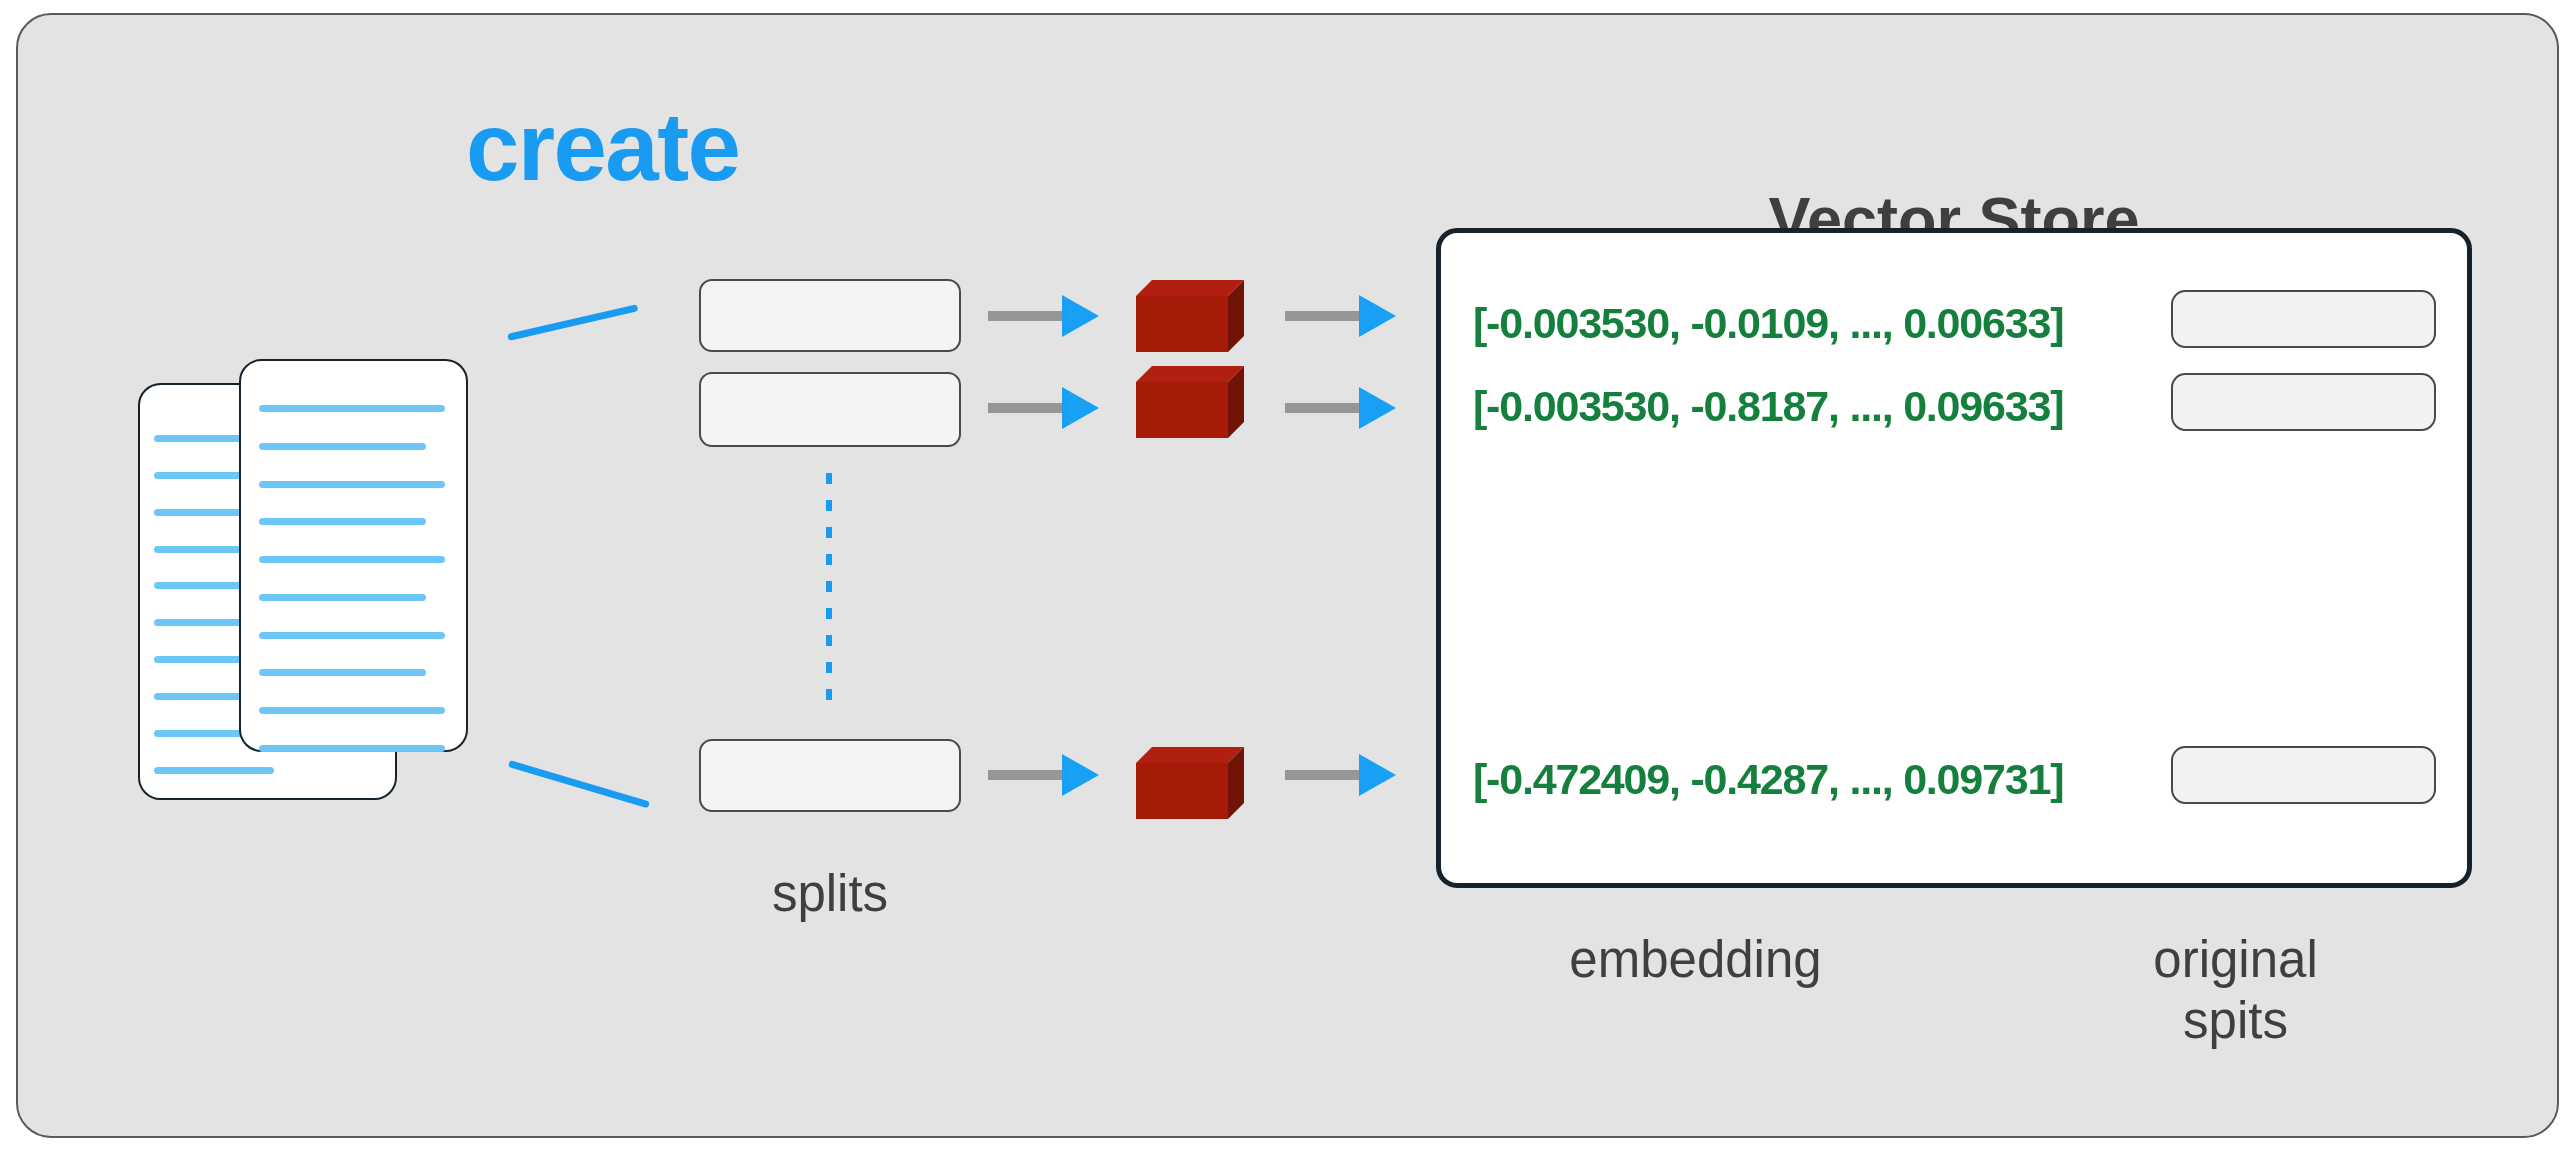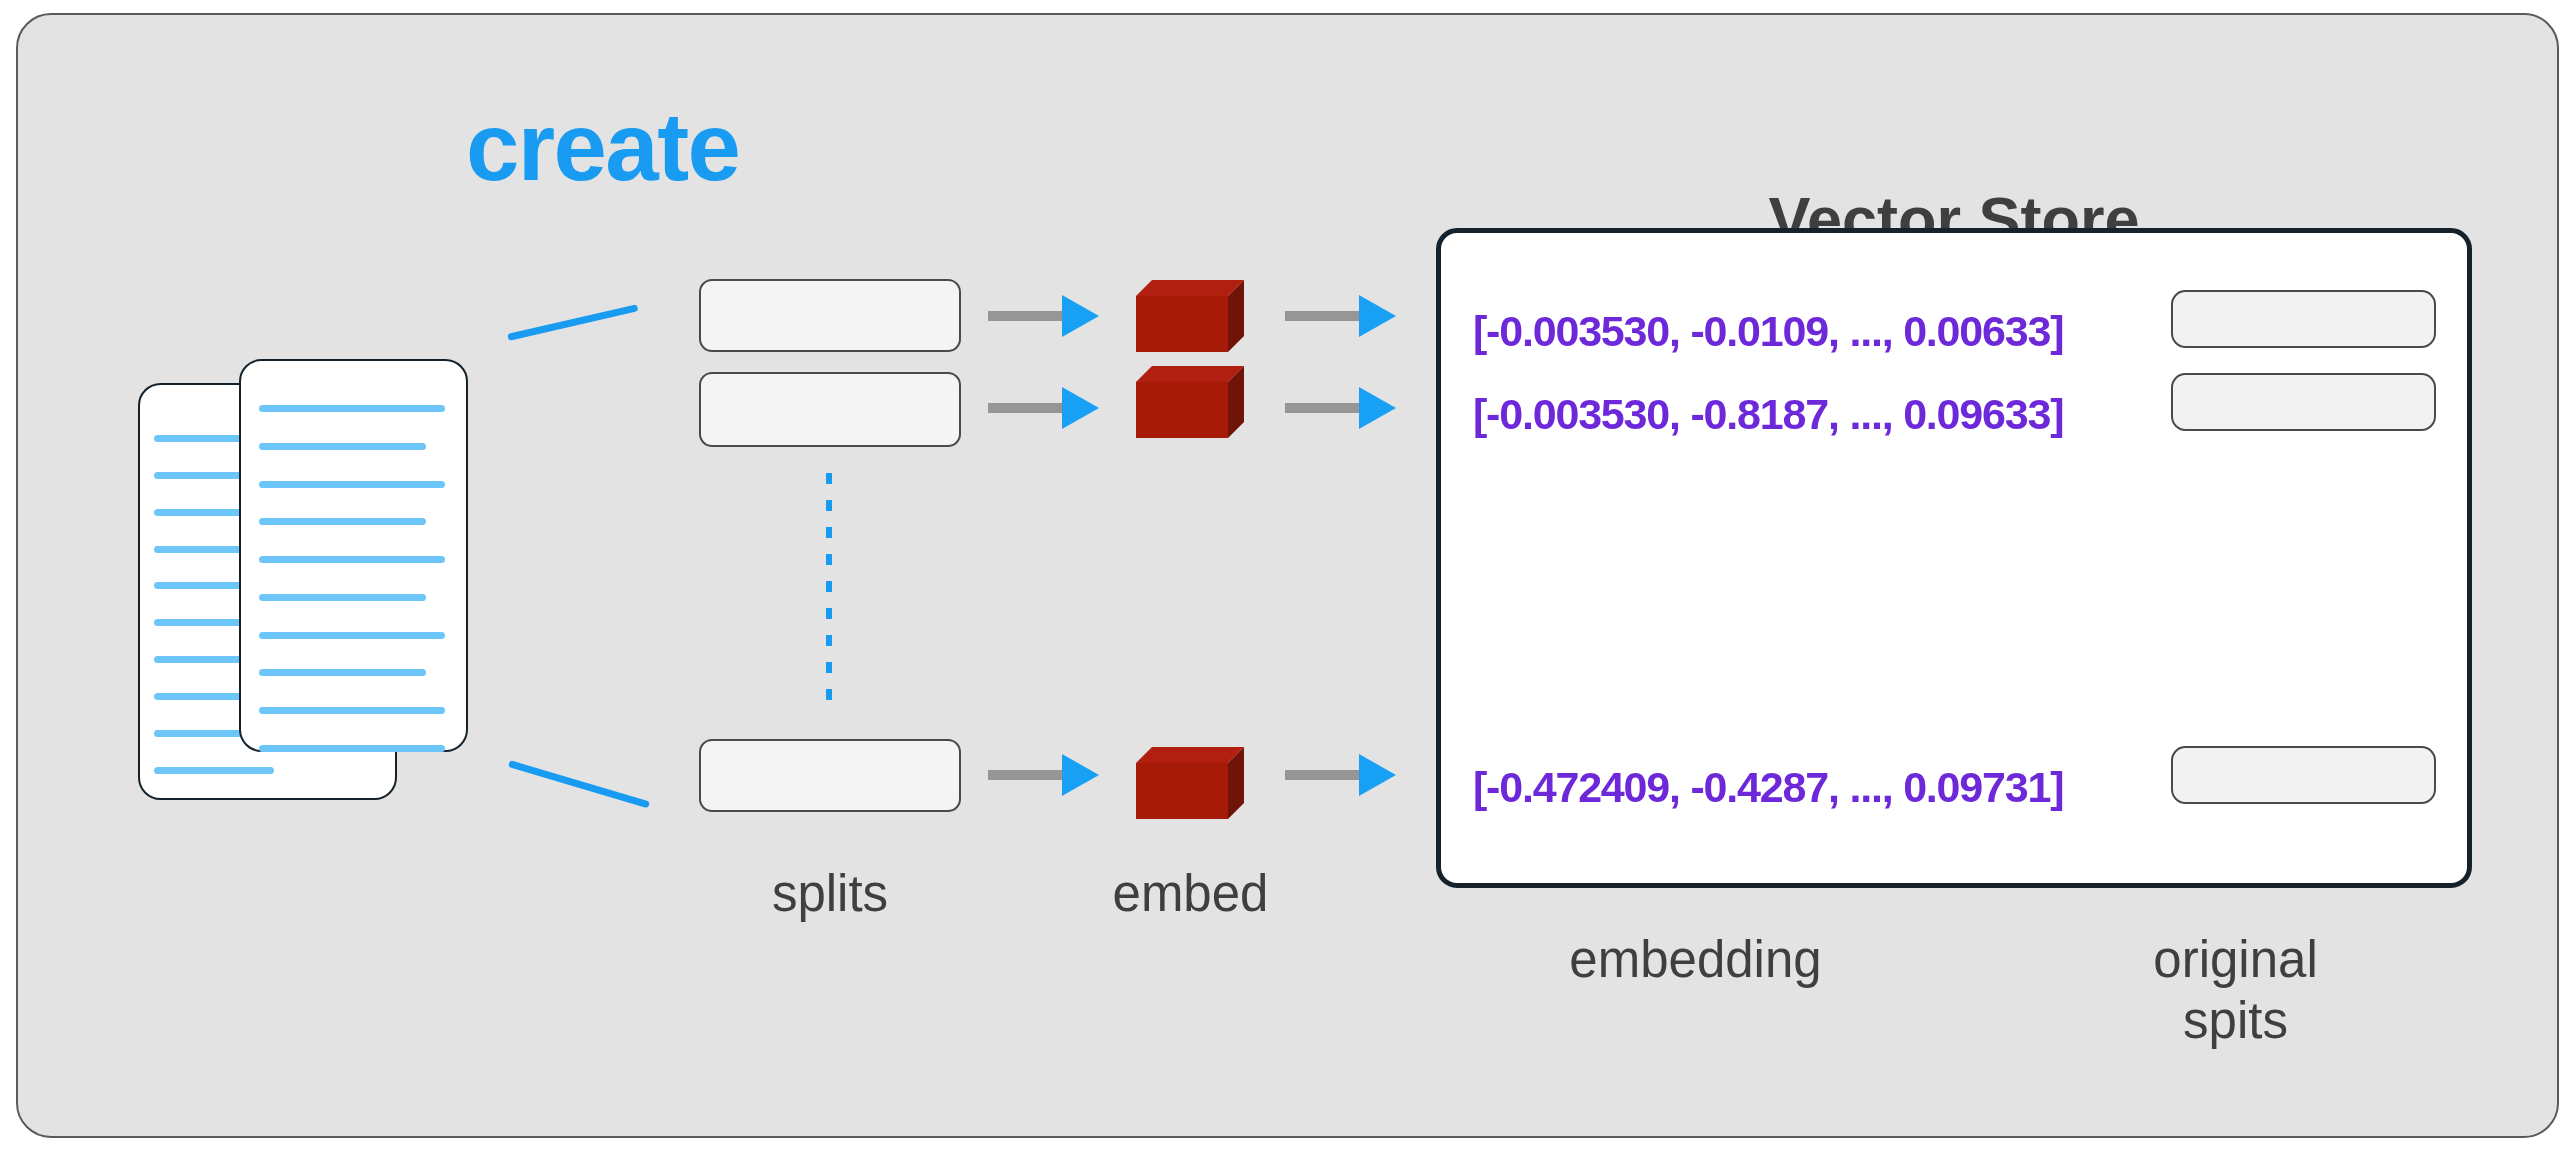--- a/index.html
+++ b/index.html
@@ -41,22 +41,22 @@
 
   
   .cube{position:absolute;width:108px;height:72px;}
 
   
   .vector-store{position:absolute;left:1418px;top:213px;width:1036px;height:660px;
      background:#ffffff;border:5.6px solid #16222B;border-radius:21px;box-sizing:border-box;z-index:3;}
   .vs-title{position:absolute;left:1418px;top:122px;width:1036px;text-align:center;
      font-size:63px;font-weight:bold;color:#3F3F3F;margin-top:46px;}
   .vs-row{position:absolute;left:1455px;width:963px;height:58px;z-index:4;}
-  .vs-row .vec-text{position:absolute;left:0;top:12px;height:58px;line-height:59px;
-     font-size:43px;font-weight:bold;letter-spacing:-1.2px;color:#6d28d9;white-space:nowrap;}
+  .vs-row .vec-text{position:absolute;left:0;top:4px;height:58px;line-height:59px;
+     font-size:43px;font-weight:bold;letter-spacing:-1.2px;color:#15803d;white-space:nowrap;}
   .vs-row .orig-box{position:absolute;right:0;top:0;width:265px;height:58px;background:#F2F2F2;
      border:2.4px solid #4A4A4A;border-radius:14.4px;box-sizing:border-box;}
   .vs-row-1{top:275px;}
   .vs-row-2{top:358px;}
   .vs-row-3{top:731px;text-align:right;}
 
   
   .lbl{position:absolute;font-size:51px;font-weight:normal;color:#3F3F3F;text-align:center;}
   .lbl-splits{left:681px;top:849px;width:262px;}
   .lbl-embed{left:1068px;top:849px;width:209px;}
@@ -158,21 +158,20 @@
     <div class="vs-row vs-row-2">
       <span class="vec-text">[-0.003530, -0.8187, ..., 0.09633]</span>
       <div class="orig-box"></div>
     </div>
     <div class="vs-row vs-row-3">
       <span class="vec-text">[-0.472409, -0.4287, ..., 0.09731]</span>
       <div class="orig-box"></div>
     </div>
 
     <div class="lbl lbl-splits">splits</div>
-    <div class="lbl lbl-embed">embed</div>
     <div class="lbl lbl-two lbl-embedding">
       <div>embedding</div>
     </div>
     <div class="lbl lbl-two lbl-original">
       <div>original</div>
       <div>spits</div>
     </div>
 
   </div>
 </div>

